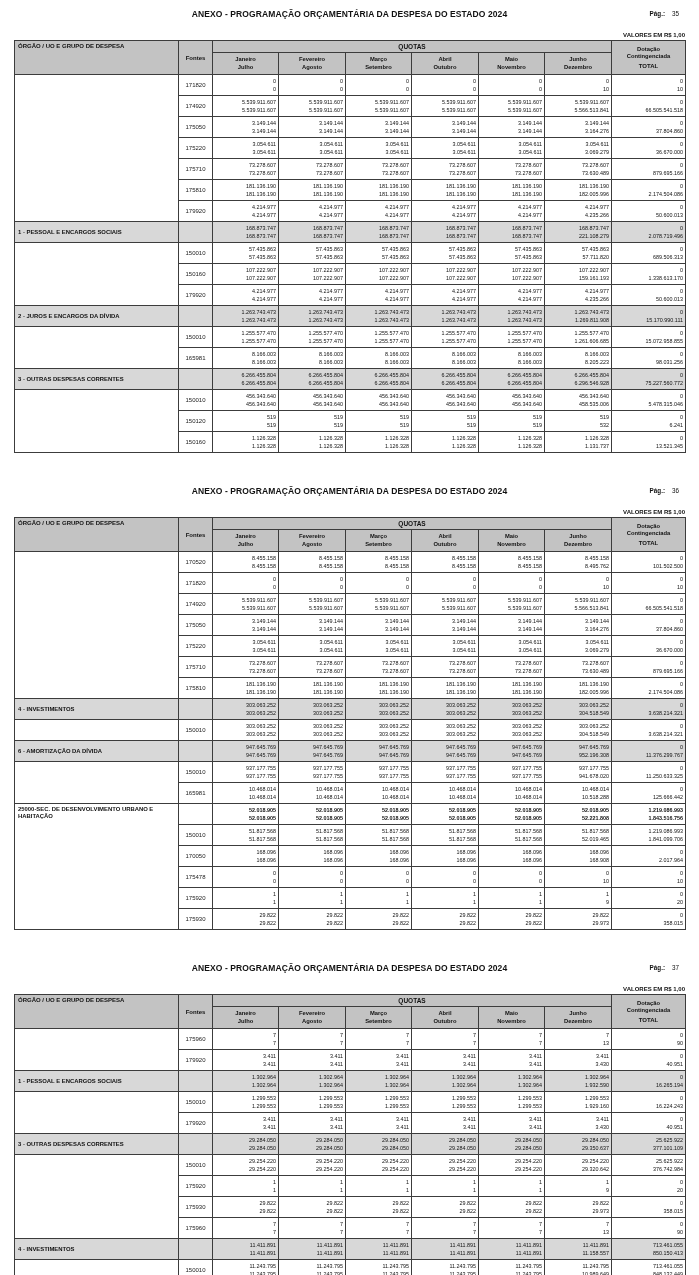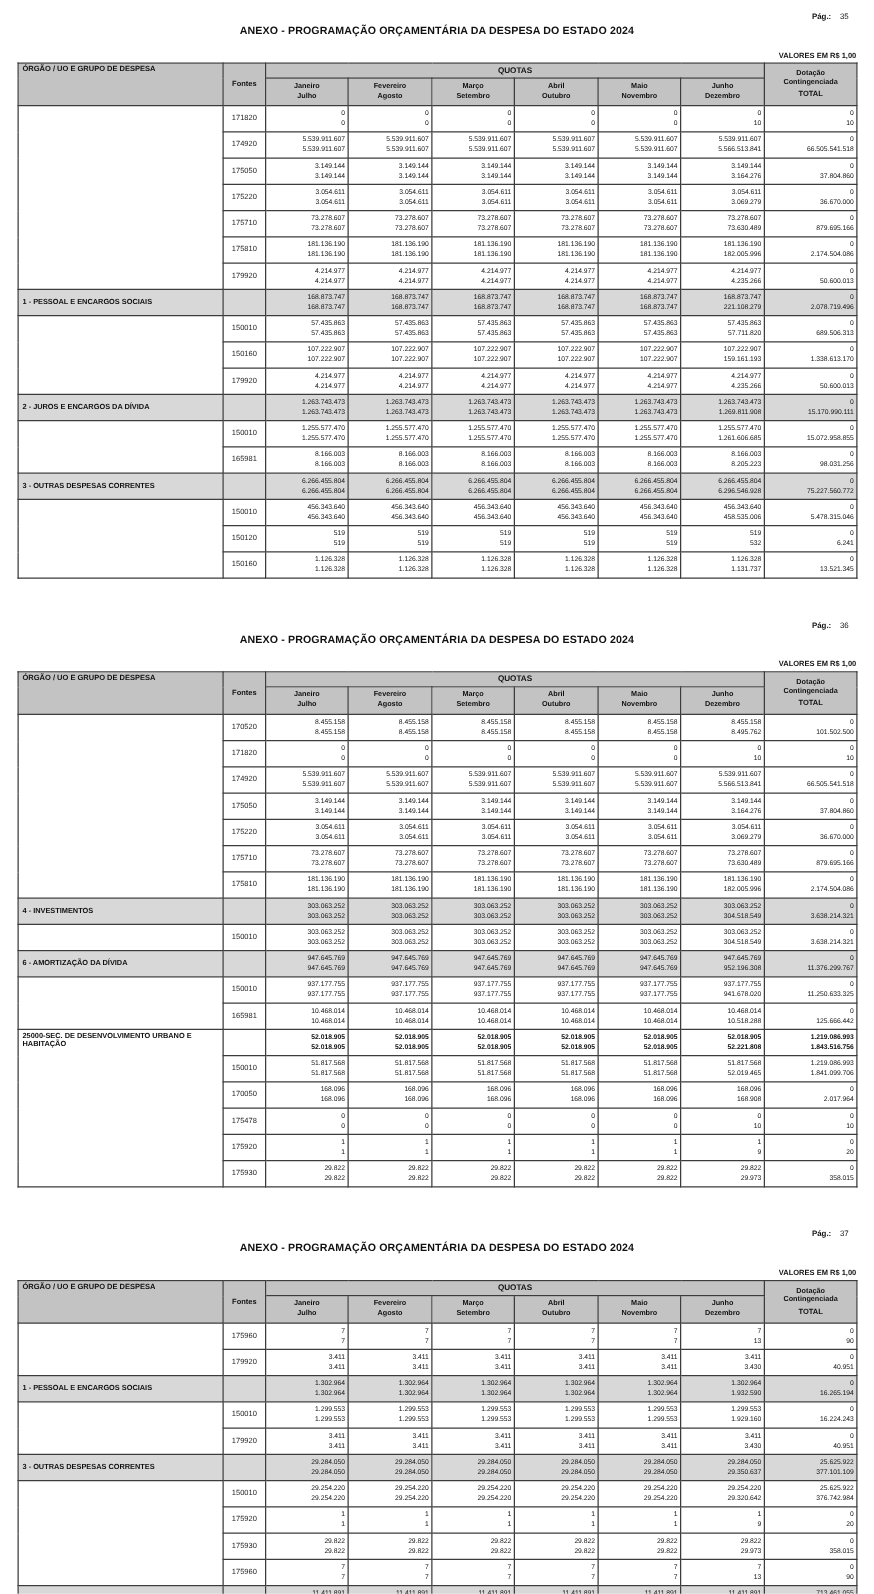--- a/index.html
+++ b/index.html
@@ -1,18 +1,18 @@
 <!DOCTYPE html>
 <html style="--header-bg: #c3c3c3; --group-bg: #d8d8d8; --border: #3c3c3c;"><head>
 <meta charset="utf-8">
 <style>
   html,body{margin:0;padding:0;background:#ffffff;}
   body{width:699px;height:1275px;font-family:"Liberation Sans",sans-serif;color:#111;overflow:hidden;}
   .section{margin-bottom:24px;}
-  .title-wrap{position:relative;padding-top:19px;height:15px;}
+  .title-wrap{position:relative;padding-top:9px;height:15px;}
   .doc-title{text-align:center;font-size:8.5px;font-weight:bold;letter-spacing:0.1px;}
   .pag{position:absolute;top:10px;right:20px;font-size:6.3px;font-weight:bold;}
   .pag .num{margin-left:7px;font-weight:normal;}
   .valores{width:671px;margin:8px 0 2px 14px;text-align:right;font-size:6px;font-weight:bold;}
   table{border-collapse:collapse;table-layout:fixed;width:671px;margin-left:14px;border:1.5px solid var(--border);}
   th,td{border:1px solid var(--border);overflow:hidden;}
   thead th{background:var(--header-bg);padding:0;}
   .th-orgao{font-size:6px;text-align:left;padding:2px 0 0 3px;vertical-align:top;}
   .th-fontes{font-size:6px;}
   .th-quotas{font-size:6.5px;height:11px;}

